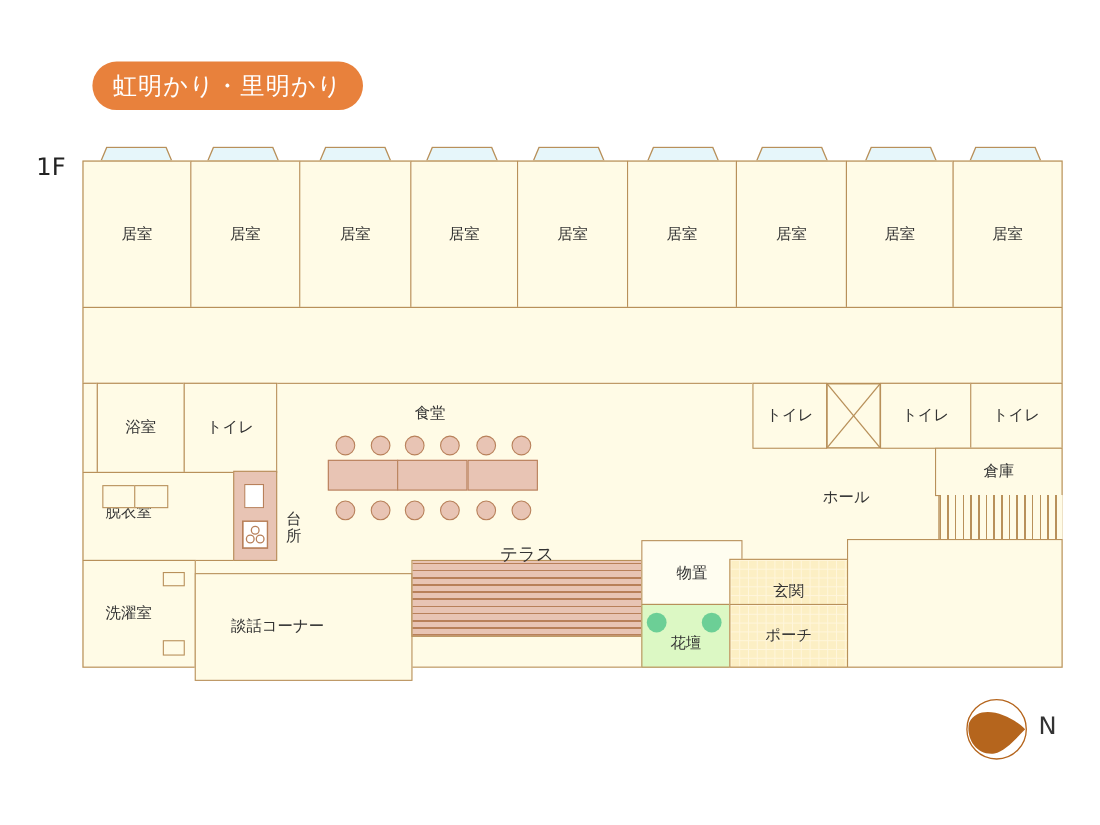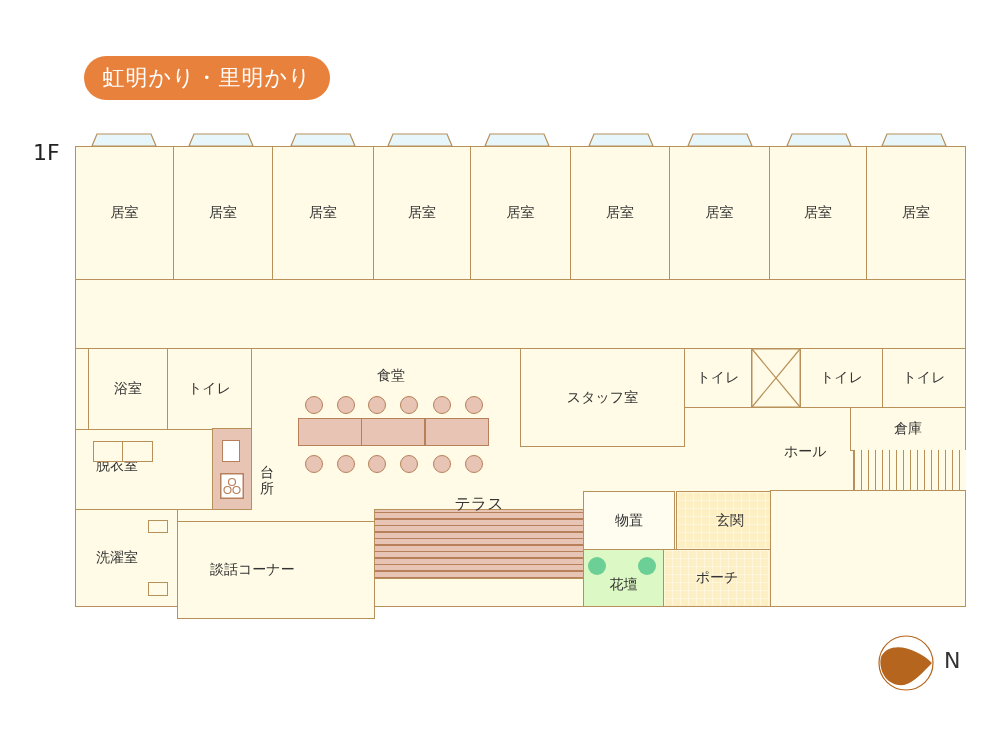--- a/index.html
+++ b/index.html
@@ -139,23 +139,20 @@
   <div class="tbl" style="left:298px;"></div>
   <div class="tbl" style="left:361px;"></div>
   <div class="tbl" style="left:425px;width:64px;"></div>
   <div class="chair" style="left:305px;top:455px;"></div>
   <div class="chair" style="left:337px;top:455px;"></div>
   <div class="chair" style="left:368px;top:455px;"></div>
   <div class="chair" style="left:400px;top:455px;"></div>
   <div class="chair" style="left:433px;top:455px;"></div>
   <div class="chair" style="left:465px;top:455px;"></div>
 
-  <div class="room" style="left:520px;top:348px;width:165px;height:99px;">
-      <span>スタッフ室</span>
-    </div>
 
   <div class="room" style="left:684px;top:348px;width:68px;height:60px;">
       <span>トイレ</span>
     </div>
   <svg style="position:absolute;left:751px;top:348px;" width="50" height="60" viewBox="0 0 50 60">
     <rect x="0.75" y="0.75" width="48.5" height="58.5" fill="#fffbe6" stroke="#b8905a" stroke-width="1.5"></rect>
     <line x1="1" y1="1" x2="49" y2="59" stroke="#b8905a" stroke-width="1.2"></line>
     <line x1="49" y1="1" x2="1" y2="59" stroke="#b8905a" stroke-width="1.2"></line>
   </svg>
   <div class="room" style="left:800px;top:348px;width:83px;height:60px;">
@@ -163,21 +160,21 @@
     </div>
   <div class="room" style="left:882px;top:348px;width:84px;height:60px;">
       <span>トイレ</span>
     </div>
 
   <div class="room" style="left:850px;top:407px;width:116px;height:44px;">
       <span>倉庫</span>
     </div>
   <div class="stairs"></div>
 
-  <div class="label" style="left:748px;top:443px;margin-left:36px;"><span>ホール</span></div>
+  <div class="label" style="left:748px;top:443px;"><span>ホール</span></div>
 
   <div class="room" style="left:75px;top:509px;width:103px;height:98px;justify-content:flex-start;padding-left:20px;">
       <span>洗濯室</span>
     </div>
   <div style="position:absolute;left:148px;top:520px;width:20px;height:13px;border:1.5px solid #b8905a;box-sizing:border-box;background:#fffbe6;"></div>
   <div style="position:absolute;left:148px;top:582px;width:20px;height:14px;border:1.5px solid #b8905a;box-sizing:border-box;background:#fffbe6;"></div>
   <div class="room" style="left:177px;top:521px;width:198px;height:98px;justify-content:flex-start;padding-left:32px;">
       <span>談話コーナー</span>
     </div>
 
@@ -187,21 +184,21 @@
 
   <div class="room" style="left:583px;top:491px;width:92px;height:59px;background:#fffdf0;">
       <span>物置</span>
     </div>
   <div class="room" style="left:583px;top:549px;width:81px;height:58px;background:#dcf8c4;align-items:flex-end;padding-bottom:12px;">
       <span>花壇</span>
     </div>
   <div class="shrub" style="left:588px;top:557px;"></div>
   <div class="shrub" style="left:638px;top:557px;"></div>
 
-  <div class="room grid-yellow" style="left:663px;top:491px;width:108px;height:59px;margin-left:13px;">
+  <div class="room grid-yellow" style="left:663px;top:508px;width:108px;height:59px;">
       <span>玄関</span>
     </div>
   <div class="room grid-yellow" style="left:663px;top:549px;width:108px;height:58px;">
       <span>ポーチ</span>
     </div>
 
   <div class="room" style="left:770px;top:490px;width:196px;height:117px;"></div>
 </div>
 
 <svg class="compass" viewBox="0 0 56 56">

